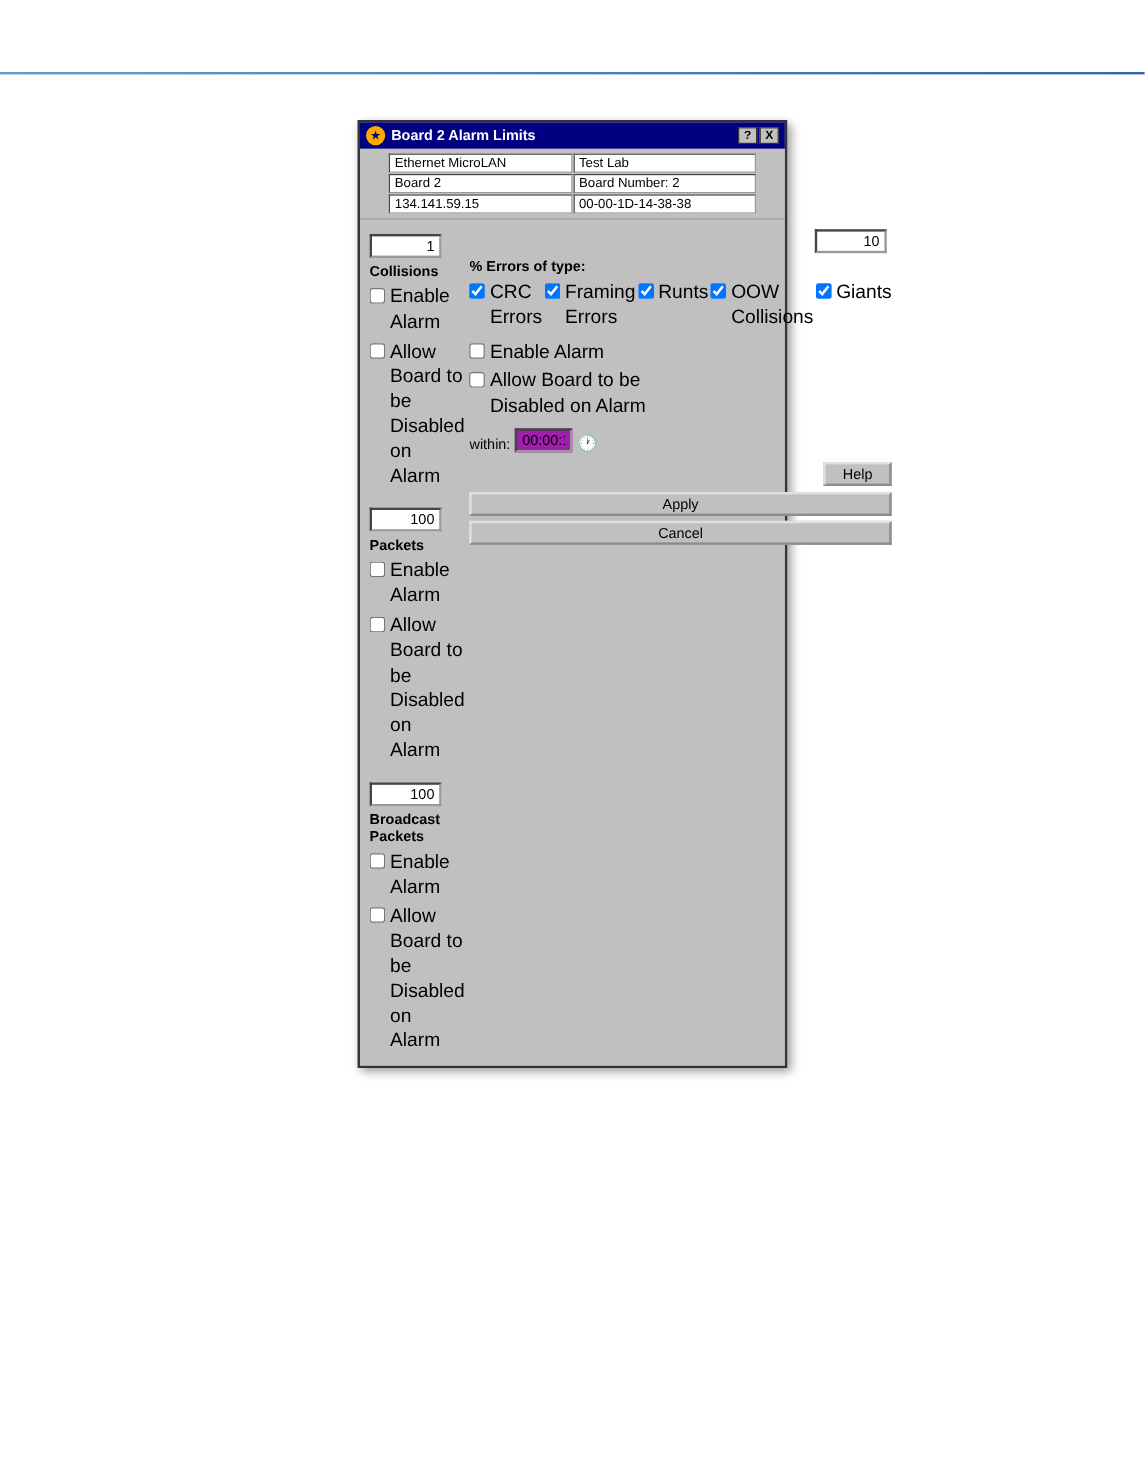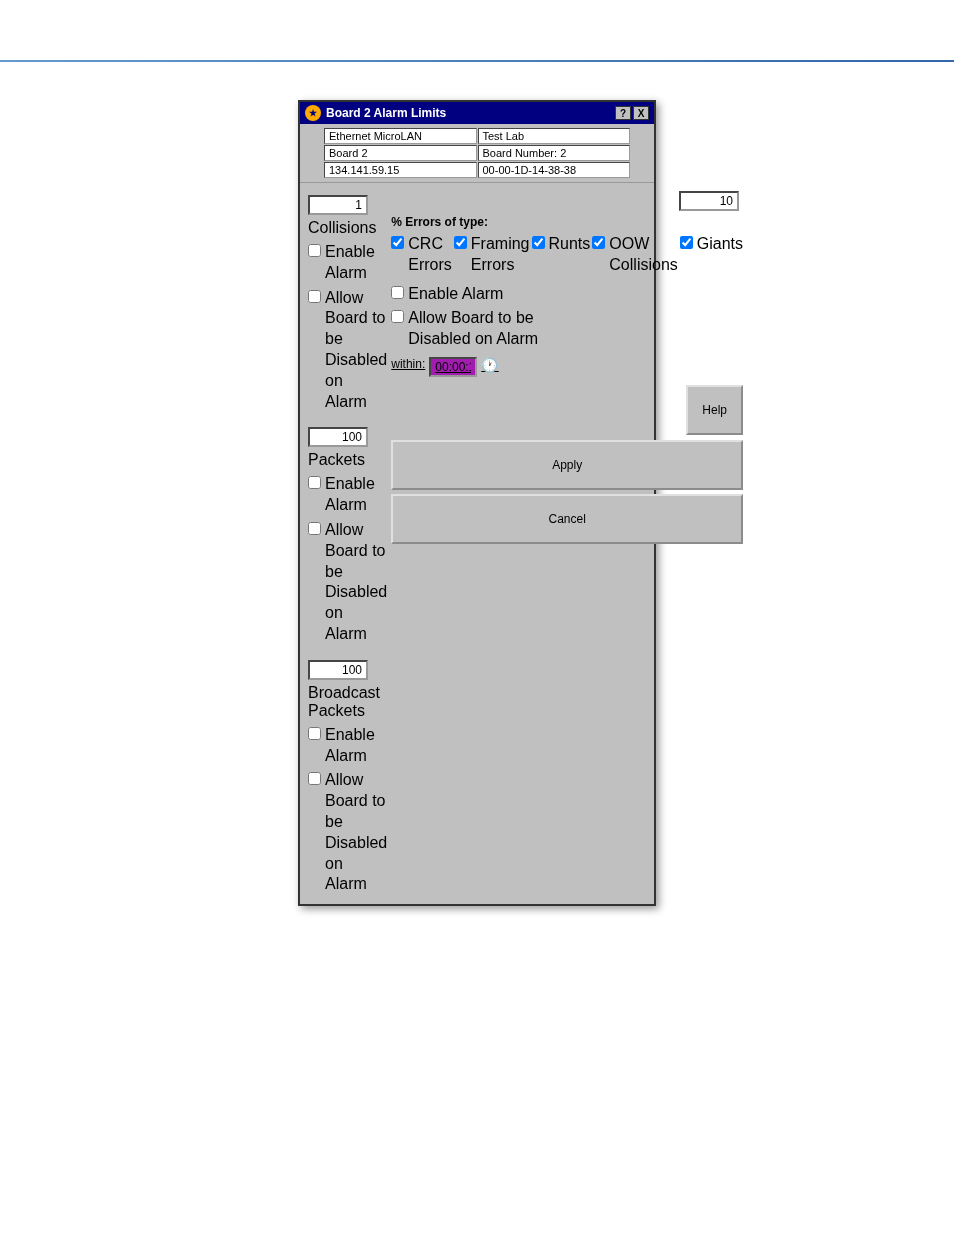--- a/index.html
+++ b/index.html
@@ -108,22 +108,22 @@
       background: white;
       border: 2px inset #999;
       text-align: right;
       padding: 1px 4px;
       font-size: 12px;
       width: 60px;
       align-self: flex-end;
       margin-right: 4px;
     }
     .section-label {
-      font-weight: normal;
-      font-size: 16px;
+      font-weight: bold;
+      font-size: 12px;
       margin-top: 0px;
       margin-bottom: 2px;
     }
     .checkbox-row {
       display: flex;
       align-items: flex-start;
       gap: 4px;
       font-size: 12px;
       margin: 1px 0;
     }
@@ -131,40 +131,39 @@
       margin-top: 2px;
       flex-shrink: 0;
     }
     .checkbox-label {
       font-size: 16px;
       line-height: 1.3;
     }
     
     .within-row {
       display: flex;
-      align-items: flex-start;
+      align-items: flex-end;
       gap: 4px;
       font-size: 12px;
       margin-top: 4px;
-      text-decoration: underline;
     }
     .within-input {
       background: #a21caf;
       border: 2px inset #999;
       padding: 1px 4px;
       font-size: 12px;
       width: 48px;
     }
     .clock-icon {
       font-size: 14px;
     }
     .btn {
       background: #c0c0c0;
       border: 2px outset #e0e0e0;
-      padding: 16px 14px;
+      padding: 1px 14px;
       font-size: 12px;
       cursor: pointer;
       min-width: 55px;
       text-align: center;
     }
     .btn-row {
       display: flex;
       gap: 4px;
     }
     .input-row {

